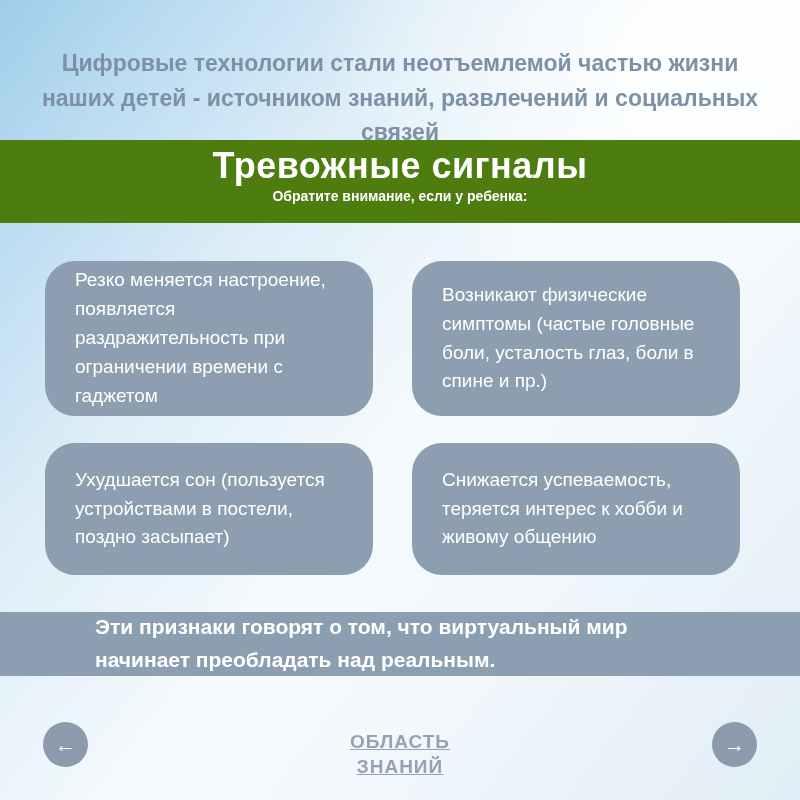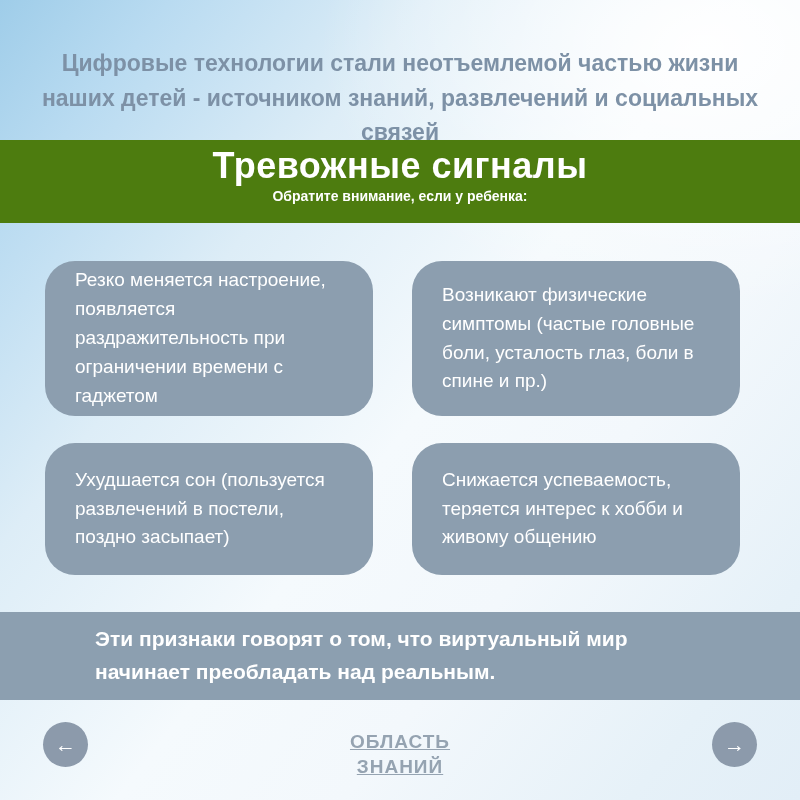--- a/index.html
+++ b/index.html
@@ -77,21 +77,21 @@
     box-sizing: border-box;
   }
   .card.row1 { height: 155px; }
   .card.row2 { height: 132px; }
 
   .conclusion-band {
     position: absolute;
     top: 612px;
     left: 0;
     right: 0;
-    height: 88px;
+    height: 64px;
     background: #8c9fb0;
     display: flex;
     align-items: center;
   }
   .conclusion-text {
     margin-left: 95px;
     max-width: 575px;
     color: #ffffff;
     font-size: 21px;
     font-weight: 600;
@@ -144,21 +144,21 @@
 </div>
 
 <div class="cards">
   <div class="card row1">
     <span>Резко меняется настроение, появляется раздражительность при ограничении времени с гаджетом</span>
   </div>
   <div class="card row1">
     <span>Возникают физические симптомы (частые головные боли, усталость глаз, боли в спине и пр.)</span>
   </div>
   <div class="card row2">
-    <span>Ухудшается сон (пользуется развлечений в постели, поздно засыпает)</span>
+    <span>Ухудшается сон (пользуется устройствами в постели, поздно засыпает)</span>
   </div>
   <div class="card row2">
     <span>Снижается успеваемость, теряется интерес к хобби и живому общению</span>
   </div>
 </div>
 
 <div class="conclusion-band">
   <div class="conclusion-text">Эти признаки говорят о том, что виртуальный мир начинает преобладать над реальным.</div>
 </div>
 

